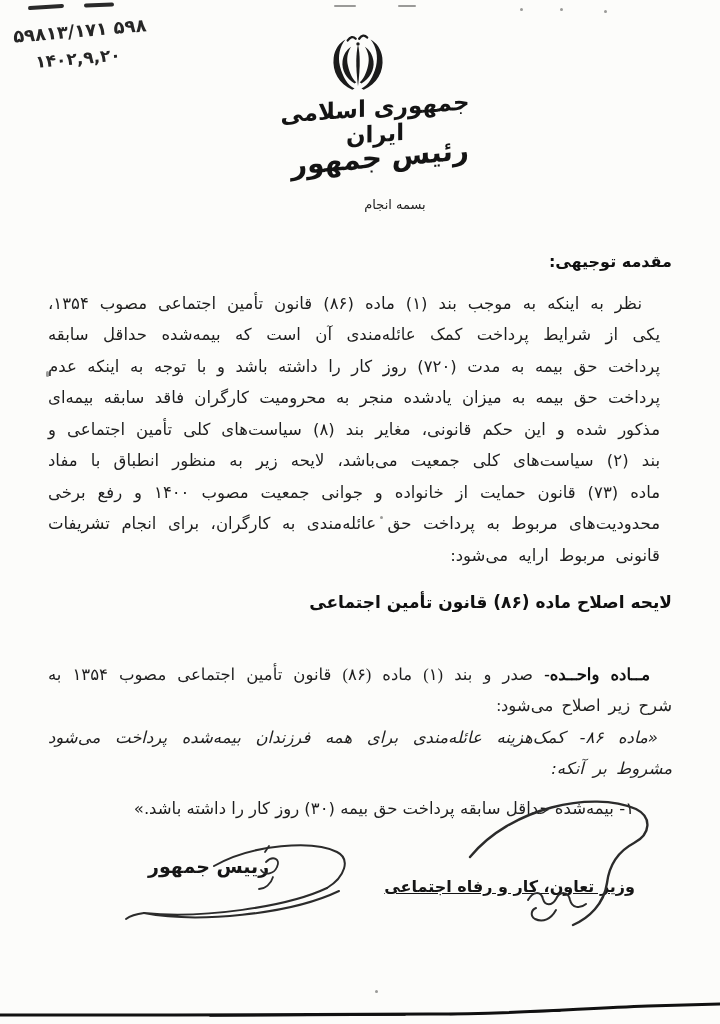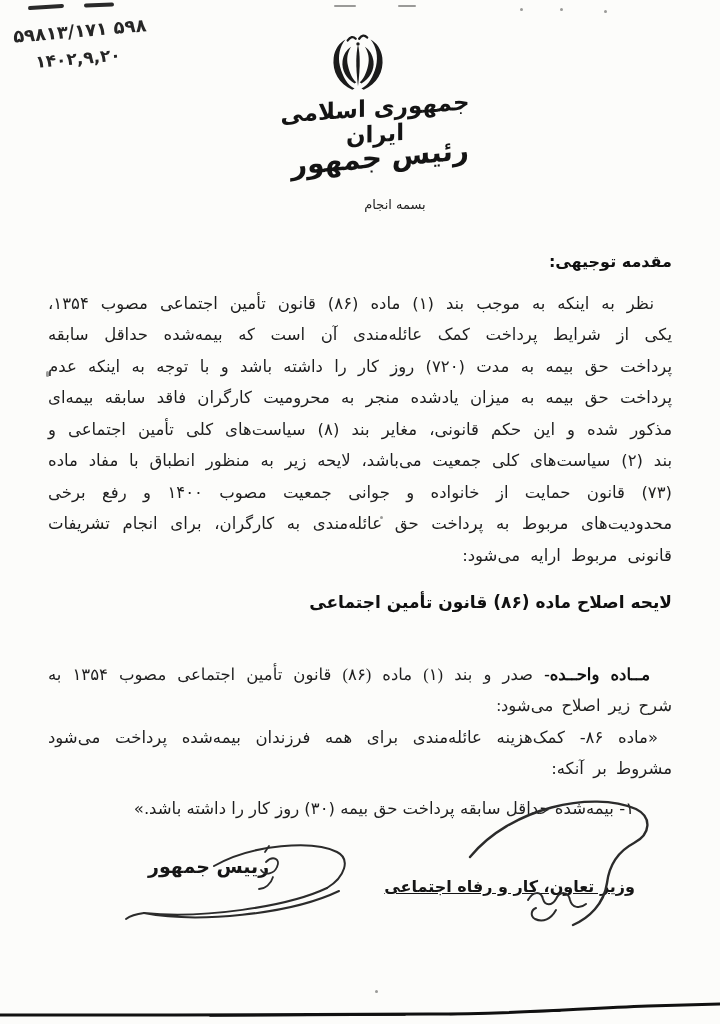--- a/index.html
+++ b/index.html
@@ -47,21 +47,21 @@
     font-size:13px;color:#222;
   }
   
   .doc-body{
     position:absolute;top:246px;left:48px;width:624px;
     direction:rtl;
     font-size:16.5px;line-height:31.5px;
   }
   .preamble-heading{font-weight:bold;color:#101010;font-size:16px;}
   .preamble-paragraph{
-    margin:10px 0 0 0;
+    margin:10px 12px 0 0;
     text-align:justify;
     text-indent:18px;
     word-spacing:5px;
     min-height:252px;
   }
   .bill-title{
     margin:16px 0 0 0;
     text-align:right;
     font-weight:bold;color:#101010;
     font-size:17px;
@@ -73,20 +73,21 @@
     text-indent:22px;
     word-spacing:4px;
     font-family:Liberation Serif, serif;
   }
   .article-label{font-weight:bold;color:#101010;}
   .amended-paragraph{
     margin:0;
     text-align:justify;
     text-indent:14px;
     word-spacing:4px;
+    font-style:italic;
   }
   .condition-item{
     margin:8px;
     padding-right:30px;
     text-align:right;
   }
   
   .sig-title{
     position:absolute;direction:rtl;
     font-size:16px;color:#161616;font-weight:bold;

